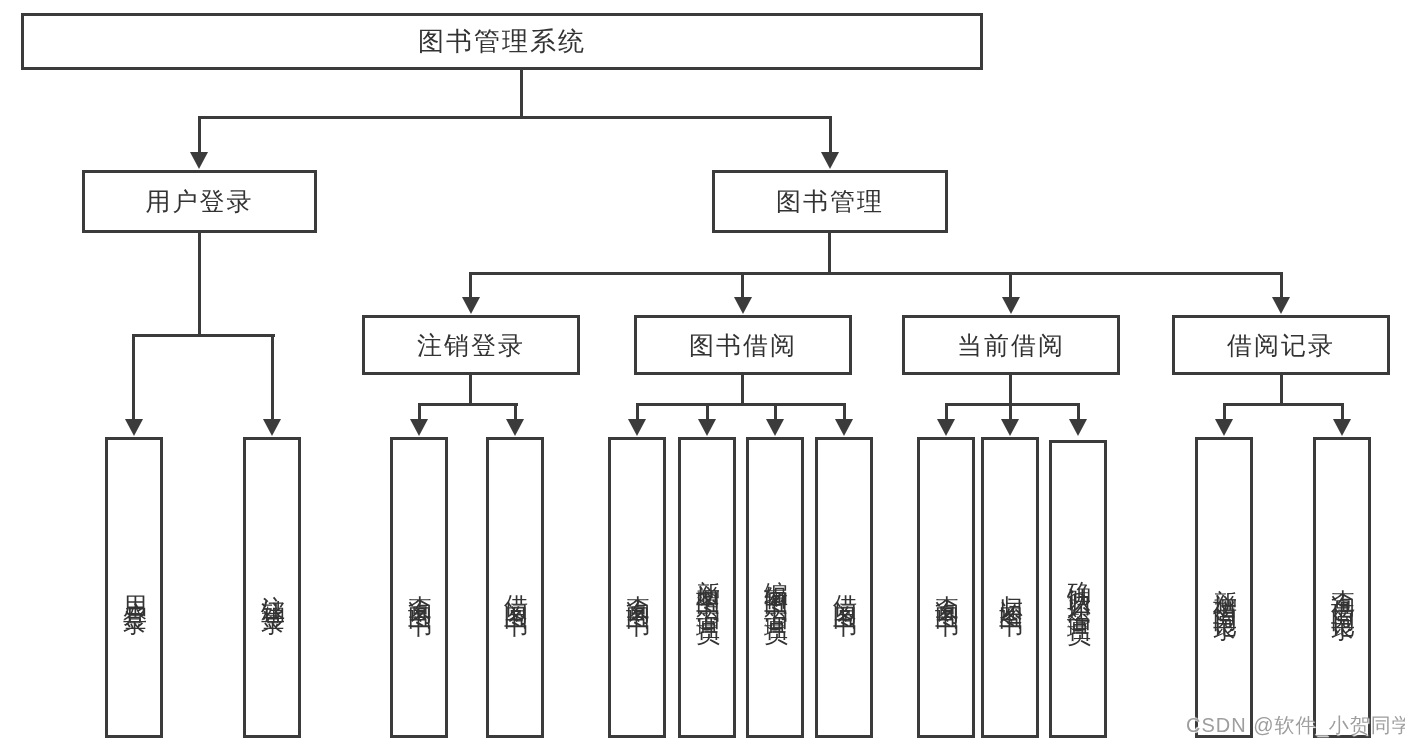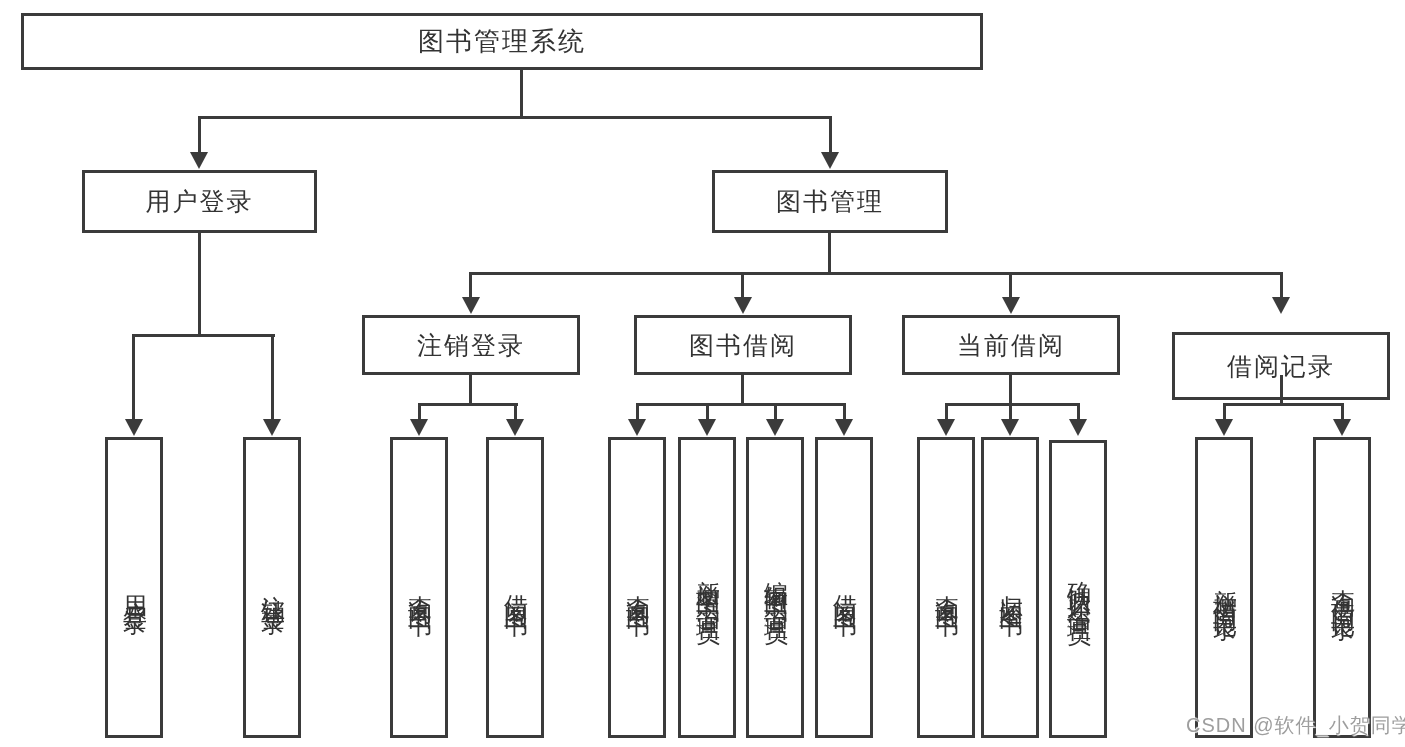--- a/index.html
+++ b/index.html
@@ -71,21 +71,21 @@
   <div class="vline" style="left:741px;top:272px;height:28px;"></div>
   <div class="arrow" style="left:734px;top:297px;"></div>
   <div class="vline" style="left:1009px;top:272px;height:28px;"></div>
   <div class="arrow" style="left:1002px;top:297px;"></div>
   <div class="vline" style="left:1280px;top:272px;height:28px;"></div>
   <div class="arrow" style="left:1272px;top:297px;"></div>
 
   <div class="box" style="left:362px;top:315px;width:218px;height:60px;">注销登录</div>
   <div class="box" style="left:902px;top:315px;width:218px;height:60px;">当前借阅</div>
   <div class="box" style="left:634px;top:315px;width:218px;height:60px;">图书借阅</div>
-  <div class="box" style="left:1172px;top:315px;width:218px;height:68px;margin-top:17px;">借阅记录</div>
+  <div class="box" style="left:1172px;top:315px;width:218px;height:60px;">借阅记录</div>
 
   <div class="vline" style="left:469px;top:375px;height:31px;"></div>
   <div class="hline" style="left:418px;top:403px;width:100px;"></div>
   <div class="vline" style="left:418px;top:403px;height:18px;"></div>
   <div class="arrow" style="left:410px;top:419px;"></div>
   <div class="vline" style="left:514px;top:403px;height:18px;"></div>
   <div class="arrow" style="left:506px;top:419px;"></div>
 
   <div class="vline" style="left:741px;top:375px;height:31px;"></div>
   <div class="hline" style="left:636px;top:403px;width:210px;"></div>

